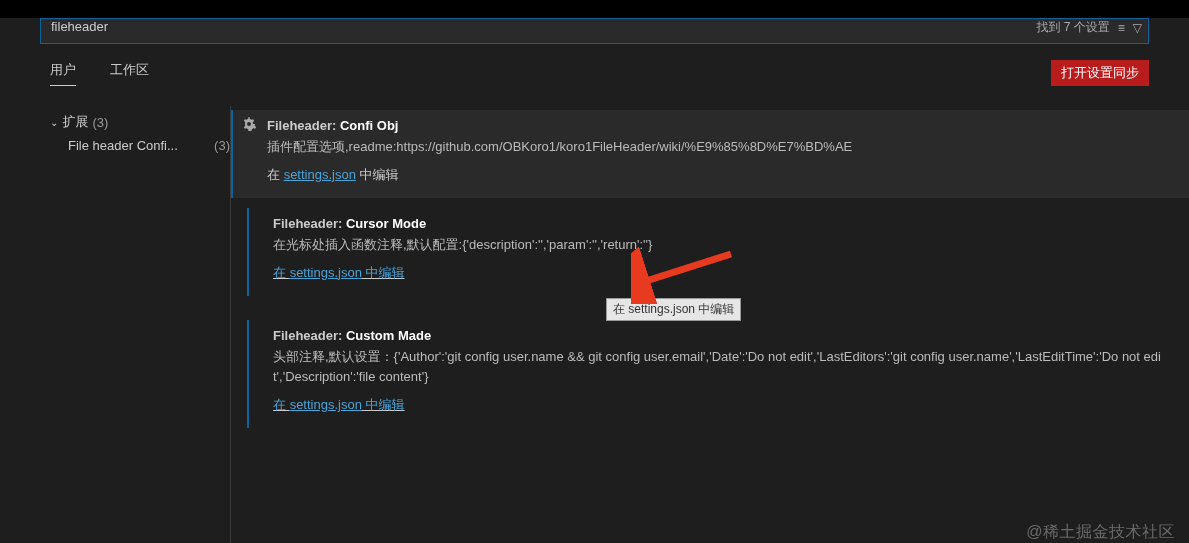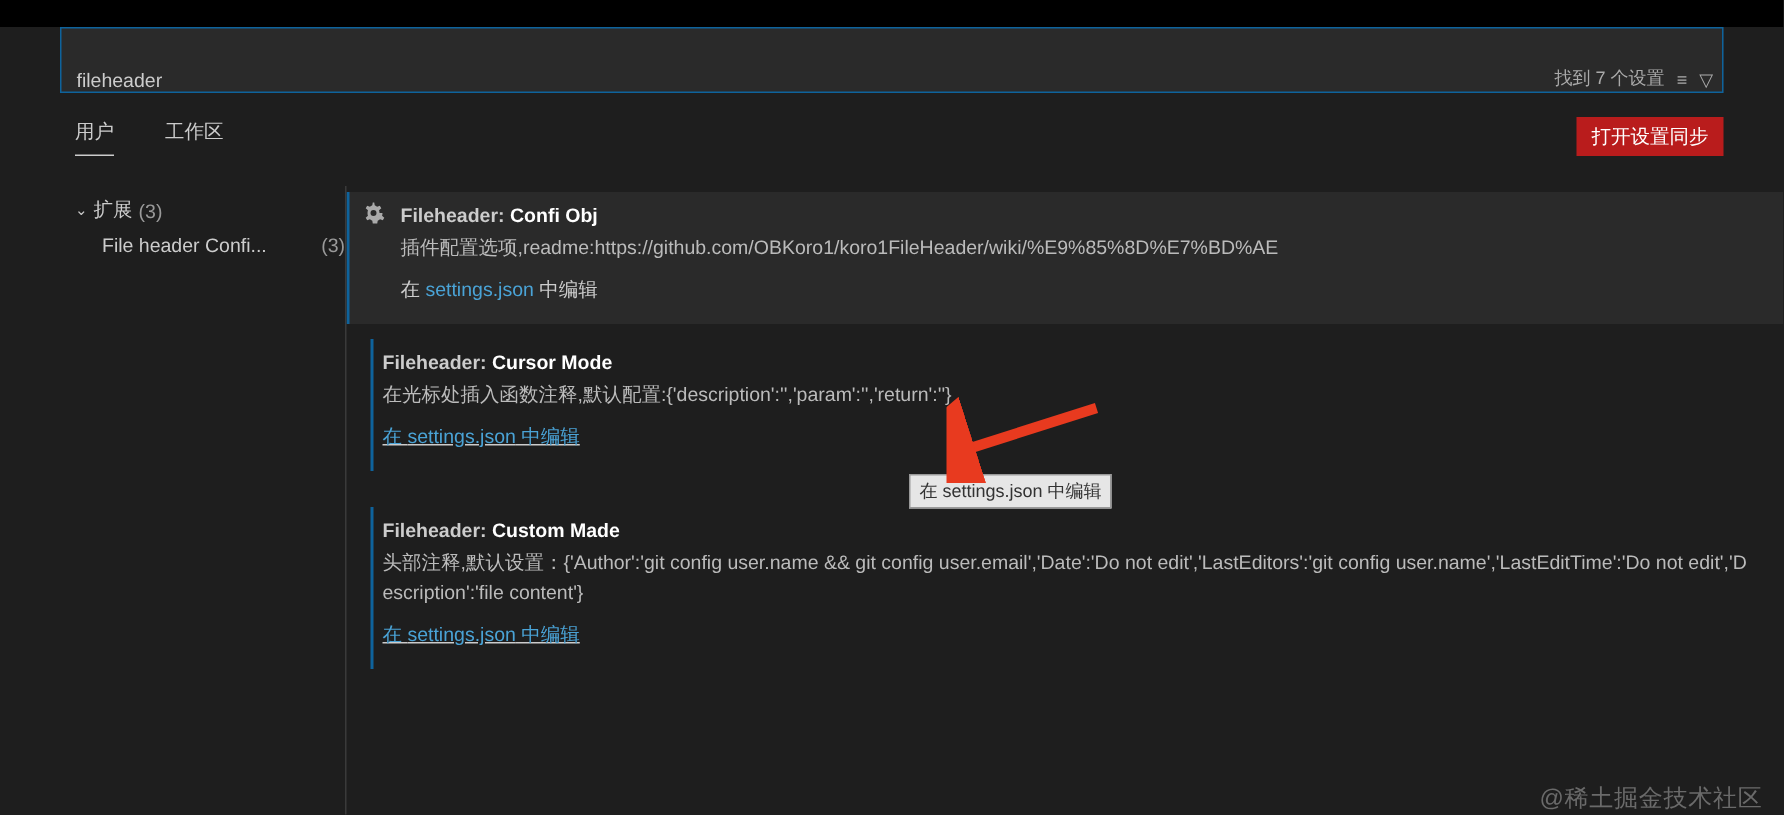--- a/index.html
+++ b/index.html
@@ -9,24 +9,24 @@
       background: #1e1e1e;
       color: #cccccc;
       font-family: -apple-system, "Segoe UI", sans-serif;
       font-size: 13px;
       overflow: hidden;
       position: relative;
     }
     .top-dark { height: 18px; background: #000; }
     .search-bar {
       display: flex;
-      align-items: flex-end;
+      align-items: flex-start;
       border: 1px solid #0e639c;
       background: #2a2a2a;
-      height: 44px;
+      height: 26px;
       margin: 0 40px;
     }
     .search-input {
       flex: 1;
       background: transparent;
       border: none;
       color: #ccc;
       padding: 0 10px;
       font-size: 13px;
       outline: none;
@@ -102,30 +102,30 @@
       margin-bottom: 10px;
     }
     .setting.highlight {
       background: #2a2a2a;
       border-left: 2px solid #0e639c;
       padding-left: 34px;
     }
     .setting:not(.highlight) {
       border-left: 2px solid #0e639c;
       margin-left: 16px;
-      padding-left: 6px;
+      padding-left: 24px;
       margin-bottom: 24px;
     }
     .setting-title { font-size: 13px; margin-bottom: 4px; }
     .setting-title .prefix { color: #ccc; font-weight: 600; }
     .setting-title .name { color: #fff; font-weight: 700; }
     .setting-desc { color: #bbb; font-size: 13px; line-height: 1.6; margin-bottom: 8px; word-break: break-all; }
     .edit-link { font-size: 13px; }
     .edit-link .pre, .edit-link .post { color: #ccc; }
-    .edit-link .link { color: #4aa3d6; cursor: pointer; }
+    .edit-link .link { color: #4aa3d6; text-decoration: underline; cursor: pointer; }
     .setting:not(.highlight) .edit-link { text-decoration: underline; cursor: pointer; }
     .setting:not(.highlight) .edit-link .pre,
     .setting:not(.highlight) .edit-link .link,
     .setting:not(.highlight) .edit-link .post { color: #4aa3d6; }
     .tooltip {
       position: absolute;
       left: 375px;
       top: 192px;
       background: #e6e6e6;
       color: #333;

